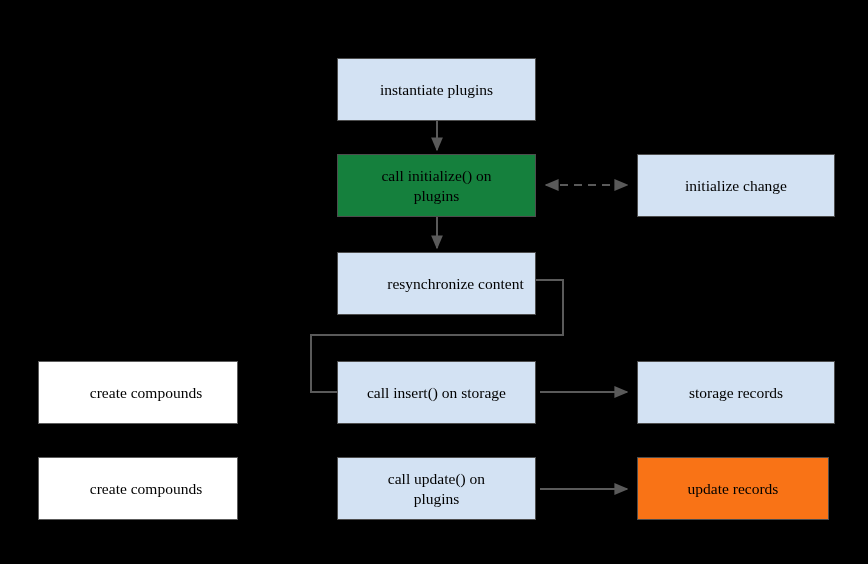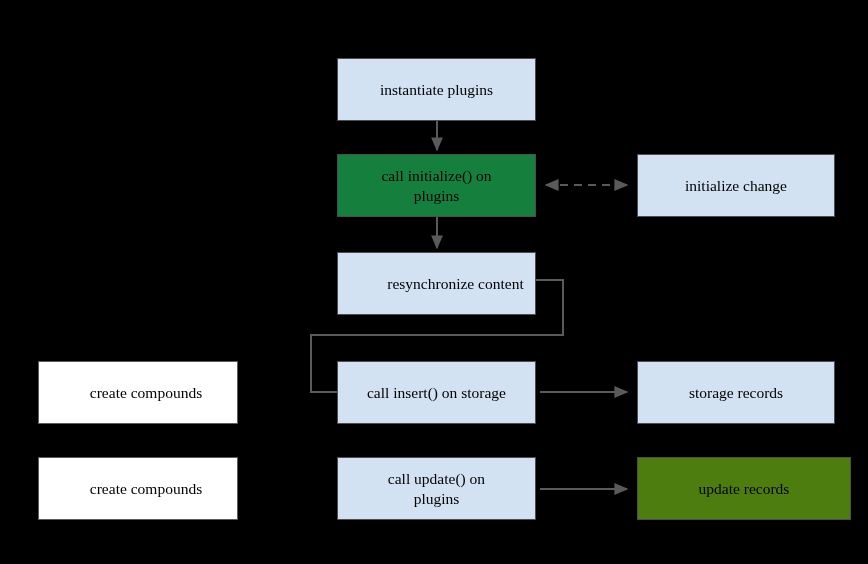--- a/index.html
+++ b/index.html
@@ -87,15 +87,15 @@
   <div class="node blue" style="left: 337px; top: 154px; width: 199px; height: 63px; background: #15803d;">call initialize() on
 plugins</div>
   <div class="node blue" style="left: 637px; top: 154px; width: 198px; height: 63px; background: rgb(211, 226, 243);">initialize change</div>
   <div class="node blue" style="left: 337px; top: 252px; width: 199px; height: 63px; background: rgb(211, 226, 243); padding-left: 44px;">resynchronize content</div>
   <div class="node white" style="left: 38px; top: 361px; width: 200px; height: 63px; background: rgb(255, 255, 255);">create compounds</div>
   <div class="node blue" style="left: 337px; top: 361px; width: 199px; height: 63px; background: rgb(211, 226, 243);">call insert() on storage</div>
   <div class="node blue" style="left: 637px; top: 361px; width: 198px; height: 63px; background: rgb(211, 226, 243);">storage records</div>
   <div class="node white" style="left: 38px; top: 457px; width: 200px; height: 63px; background: rgb(255, 255, 255);">create compounds</div>
   <div class="node blue" style="left: 337px; top: 457px; width: 199px; height: 63px; background: rgb(211, 226, 243);">call update() on
 plugins</div>
-  <div class="node blue" style="left: 637px; top: 457px; width: 214px; height: 63px; background: #4d7c0f;">update records</div>
+  <div class="node blue" style="left: 637px; top: 457px; width: 192px; height: 63px; background: #f97316;">update records</div>
 
 </div>
 
 </body></html>

